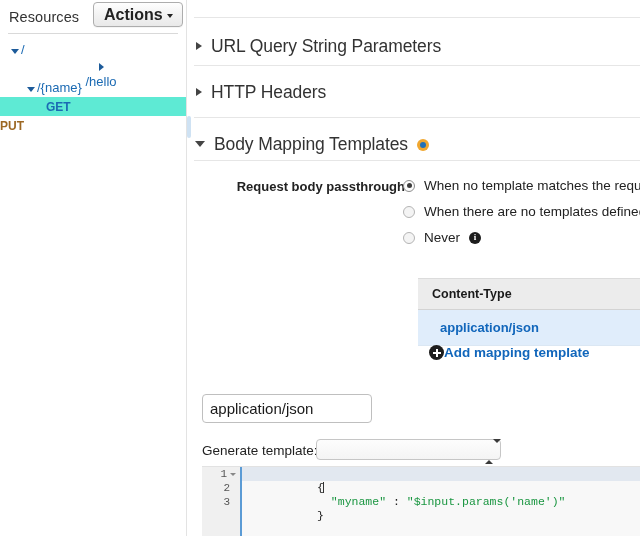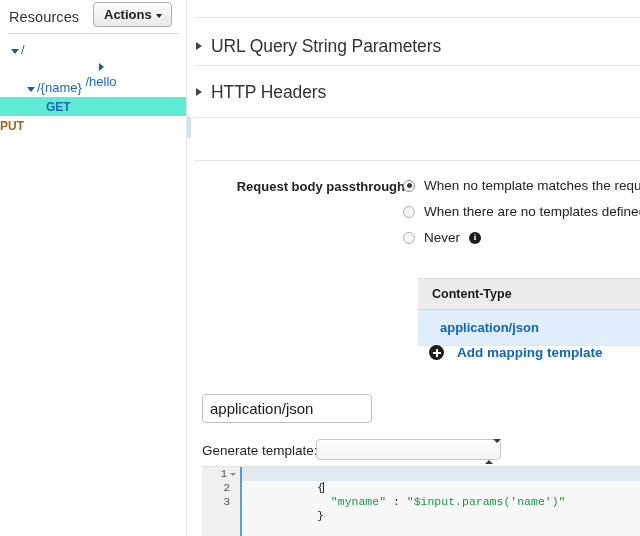--- a/index.html
+++ b/index.html
@@ -42,21 +42,21 @@
     position: absolute;
     left: 93px; top: 2px;
     height: 25px;
     padding: 0 9px 0 10px;
     display: flex;
     align-items: center;
     gap: 4px;
     border: 1px solid #adadad;
     border-radius: 4px;
     background: linear-gradient(180deg,#fefefe 0%,#f2f2f2 52%,#e9e9e9 100%);
-    font-size: 13px;
+    font-size: 16px;
     font-weight: bold;
     color: #222;
     cursor: default;
     box-shadow: 0 1px 0 rgba(0,0,0,0.04);
   }
   .caret-down {
     width: 0; height: 0;
     border-left: 3.5px solid transparent;
     border-right: 3.5px solid transparent;
     border-top: 4.5px solid #222;
@@ -269,21 +269,20 @@
     font-size: 13px;
     font-weight: bold;
     color: #1166bb;
     cursor: default;
   }
   #add-mapping {
     position: absolute;
     left: 235px; top: 345px;
     display: flex;
     align-items: center;
-    gap: 13px;
     cursor: default;
   }
   .plus-icon {
     width: 15px; height: 15px;
     border-radius: 50%;
     background: #1d1d1d;
     position: relative;
     flex: 0 0 15px;
   }
   .plus-icon::before, .plus-icon::after {
@@ -479,20 +478,25 @@
 
     <div class="hr" style="top:65px;"></div>
 
     <div class="section-header" style="top:79px;">
       <span class="sec-tri-right"></span>
       <span class="section-title">HTTP Headers</span>
     </div>
 
     <div class="hr" style="top:117px;"></div>
 
+    <div class="section-header" style="top:131px;">
+      <span class="sec-tri-down"></span>
+      <span class="section-title">Body Mapping Templates</span>
+      <span id="bmt-status-dot"></span>
+    </div>
 
     <div class="hr" style="top:160px;"></div>
 
     <div id="passthrough-label">Request body passthrough</div>
 
     <div class="radio-row" style="top:178px;">
       <span class="radio checked"></span>
       <span>When no template matches the request</span>
     </div>
 

